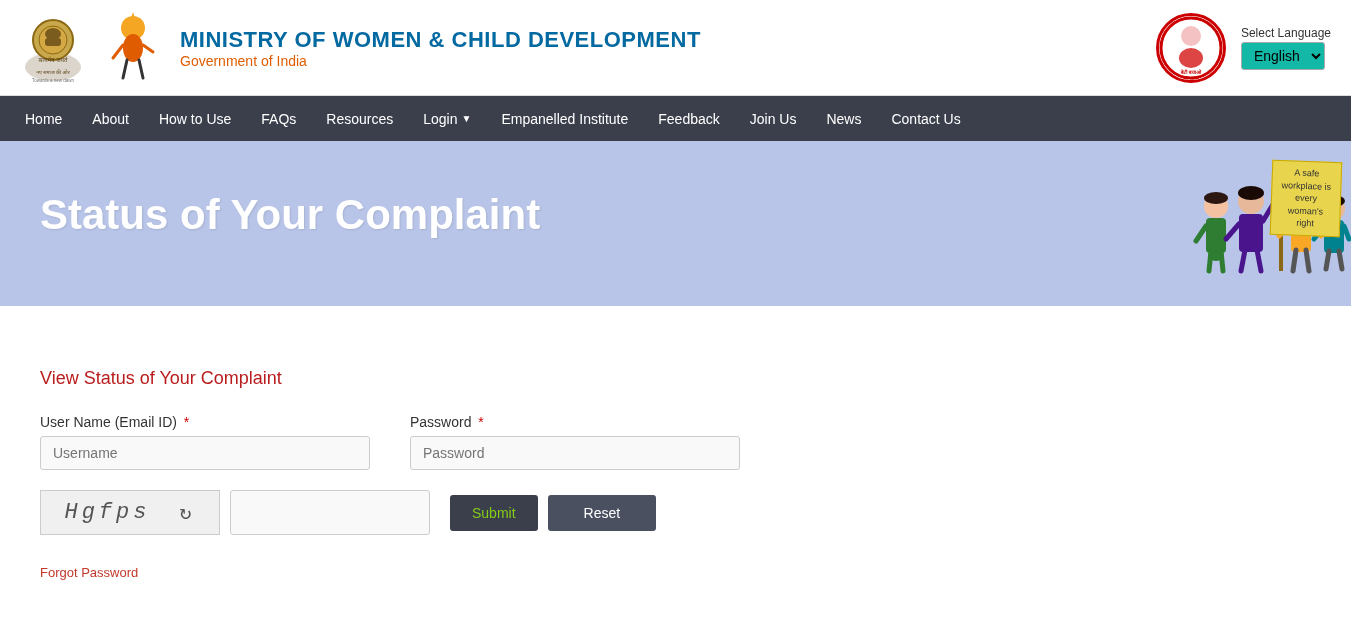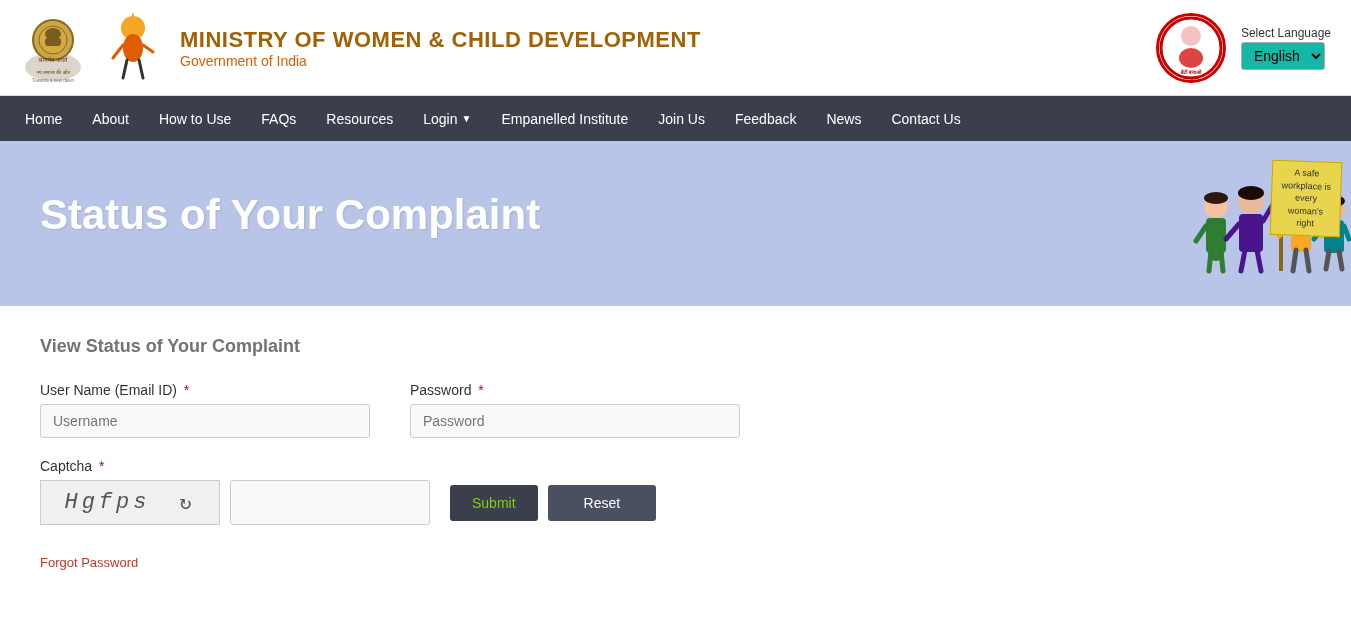--- a/index.html
+++ b/index.html
@@ -19,21 +19,21 @@
       align-items: center;
       gap: 15px;
     }
     .header-title {
       display: flex;
       flex-direction: column;
     }
     .header-title .ministry-name {
       font-size: 22px;
       font-weight: bold;
-      color: #a16207;
+      color: #0369a1;
       letter-spacing: 0.5px;
     }
     .header-title .gov-name {
       font-size: 14px;
       color: #e05c00;
     }
     .header-right {
       display: flex;
       align-items: center;
       gap: 15px;
@@ -149,24 +149,25 @@
       transform: rotate(2deg);
     }
 
     
     .main-content {
       padding: 30px 40px;
       background: #fff;
     }
     .section-title {
       font-size: 18px;
-      color: #737373;
-      font-weight: bold;
+      color: #b91c1c;
+      font-weight: normal;
       margin-bottom: 25px;
       border-bottom: none;
+      margin-top: 32px;
     }
 
     .form-row {
       display: flex;
       gap: 40px;
       margin-bottom: 20px;
       align-items: center;
     }
     .form-group {
       display: flex;
@@ -359,22 +360,22 @@
   <a>Home</a>
   <a>About</a>
   <a>How to Use</a>
   <a>FAQs</a>
   <a>Resources</a>
   <div class="login-item">
     <span>Login</span>
     <span class="login-arrow">▼</span>
   </div>
   <a>Empanelled Institute</a>
+  <a>Feedback</a>
   <a>Join Us</a>
-  <a>Feedback</a>
   <a>News</a>
   <a>Contact Us</a>
 </nav>
 
 <div class="hero-banner">
   <h1>Status of Your Complaint</h1>
   <div class="hero-illustration">
     <div class="sign-box">A safe workplace is every woman's right</div>
 
     <svg class="women-group" viewBox="0 0 160 155">
@@ -439,24 +440,20 @@
       <label>
         <span>Password</span>
         <span class="required">*</span>
       </label>
       <input type="password" placeholder="Password" style="">
     </div>
   </div>
 
   
   <div class="captcha-row">
-    <label>
-      <span>Captcha</span>
-      <span class="required">*</span>
-    </label>
     <div class="captcha-controls">
       <div class="captcha-image">
         <span>Hgfps</span>
         <span class="captcha-refresh">↻</span>
       </div>
       <input type="text" class="captcha-input" style="">
       <div class="action-buttons">
         <button class="btn-submit">Submit</button>
         <button class="btn-reset">Reset</button>
       </div>

